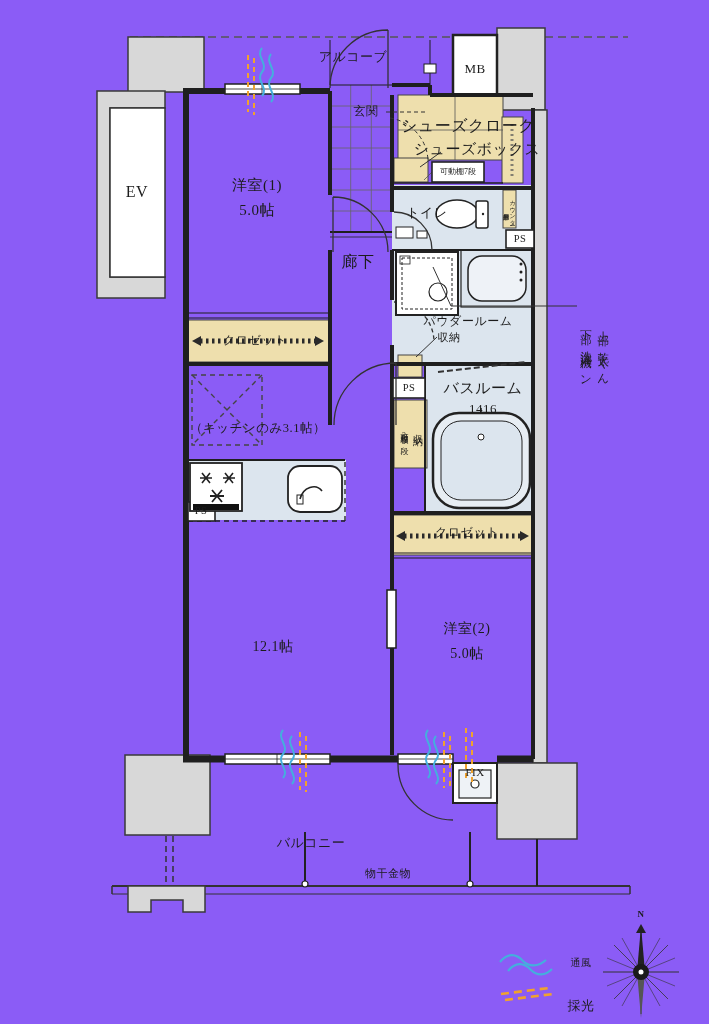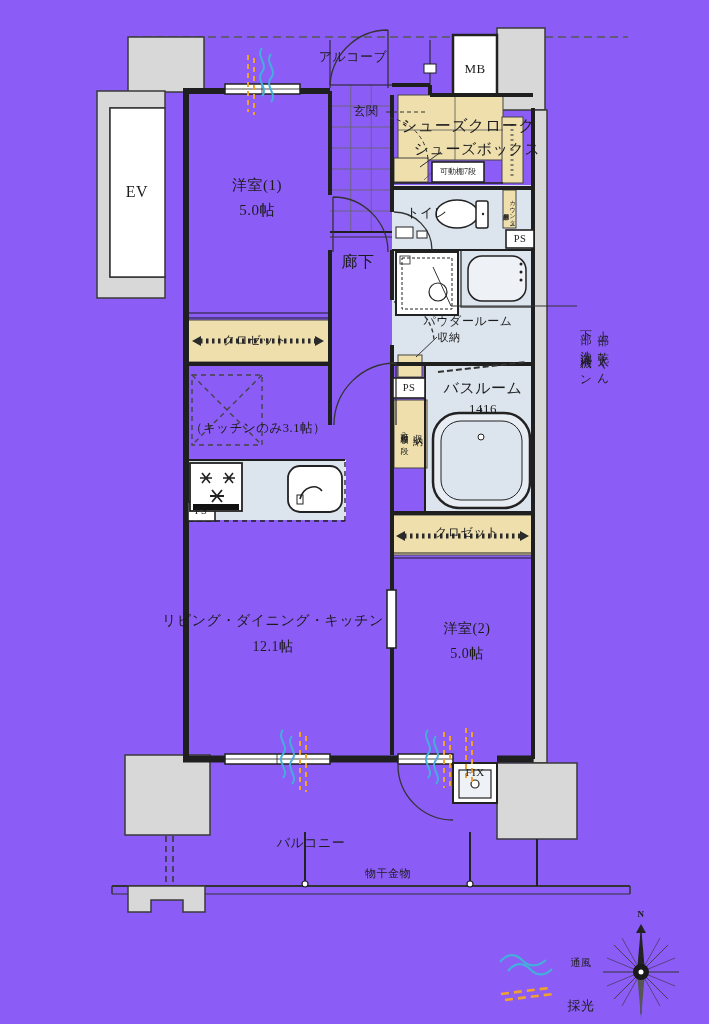--- a/index.html
+++ b/index.html
@@ -283,21 +283,20 @@
 <div class="lbl" style="left:468px;top:322px;font-size:12px">パウダールーム</div>
 <div class="lbl" style="left:449px;top:337px;font-size:11px">収納</div>
 <div class="lbl" style="left:483px;top:389px;font-size:15px">バスルーム</div>
 <div class="lbl" style="left:483px;top:409px;font-size:13px">1416</div>
 <div class="lbl" style="left:409px;top:388px;font-size:10.5px">PS</div>
 <div class="lbl v tiny" style="left:403px;top:434px;font-size:8px;line-height:1.1;letter-spacing:1px">可動棚板3段</div>
 <div class="lbl v" style="left:418px;top:428px;font-size:10px">収納</div>
 <div class="lbl" style="left:467px;top:533px;font-size:12px">クロゼット</div>
 <div class="lbl" style="left:258px;top:428px;font-size:12.5px">（キッチンのみ3.1帖）</div>
 <div class="lbl" style="left:201px;top:511px;font-size:10.5px">PS</div>
-<div class="lbl" style="left:273px;top:621px;font-size:14px">リビング・ダイニング・キッチン</div>
 <div class="lbl" style="left:273px;top:647px;font-size:14px">12.1帖</div>
 <div class="lbl" style="left:467px;top:629px;font-size:14px">洋室(2)</div>
 <div class="lbl" style="left:467px;top:654px;font-size:14px">5.0帖</div>
 <div class="lbl" style="left:475px;top:772px;font-size:11px">FIX</div>
 <div class="lbl" style="left:311px;top:843px;font-size:13px">バルコニー</div>
 <div class="lbl" style="left:388px;top:873px;font-size:11px">物干金物</div>
 <div class="lbl v" style="left:594px;top:352px;font-size:11.5px;letter-spacing:3px">上部 乾太くん
 下部 洗濯機パン</div>
 
 <div class="lbl" style="left:581px;top:963px;font-size:10px">通風</div>

